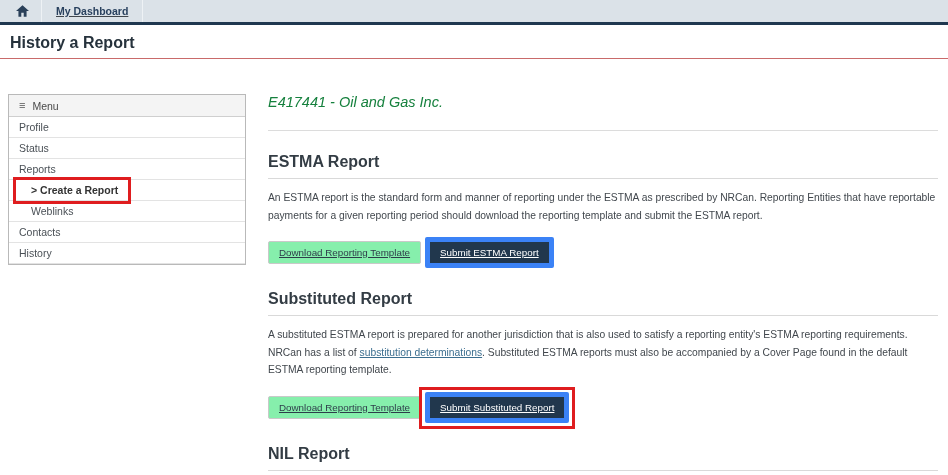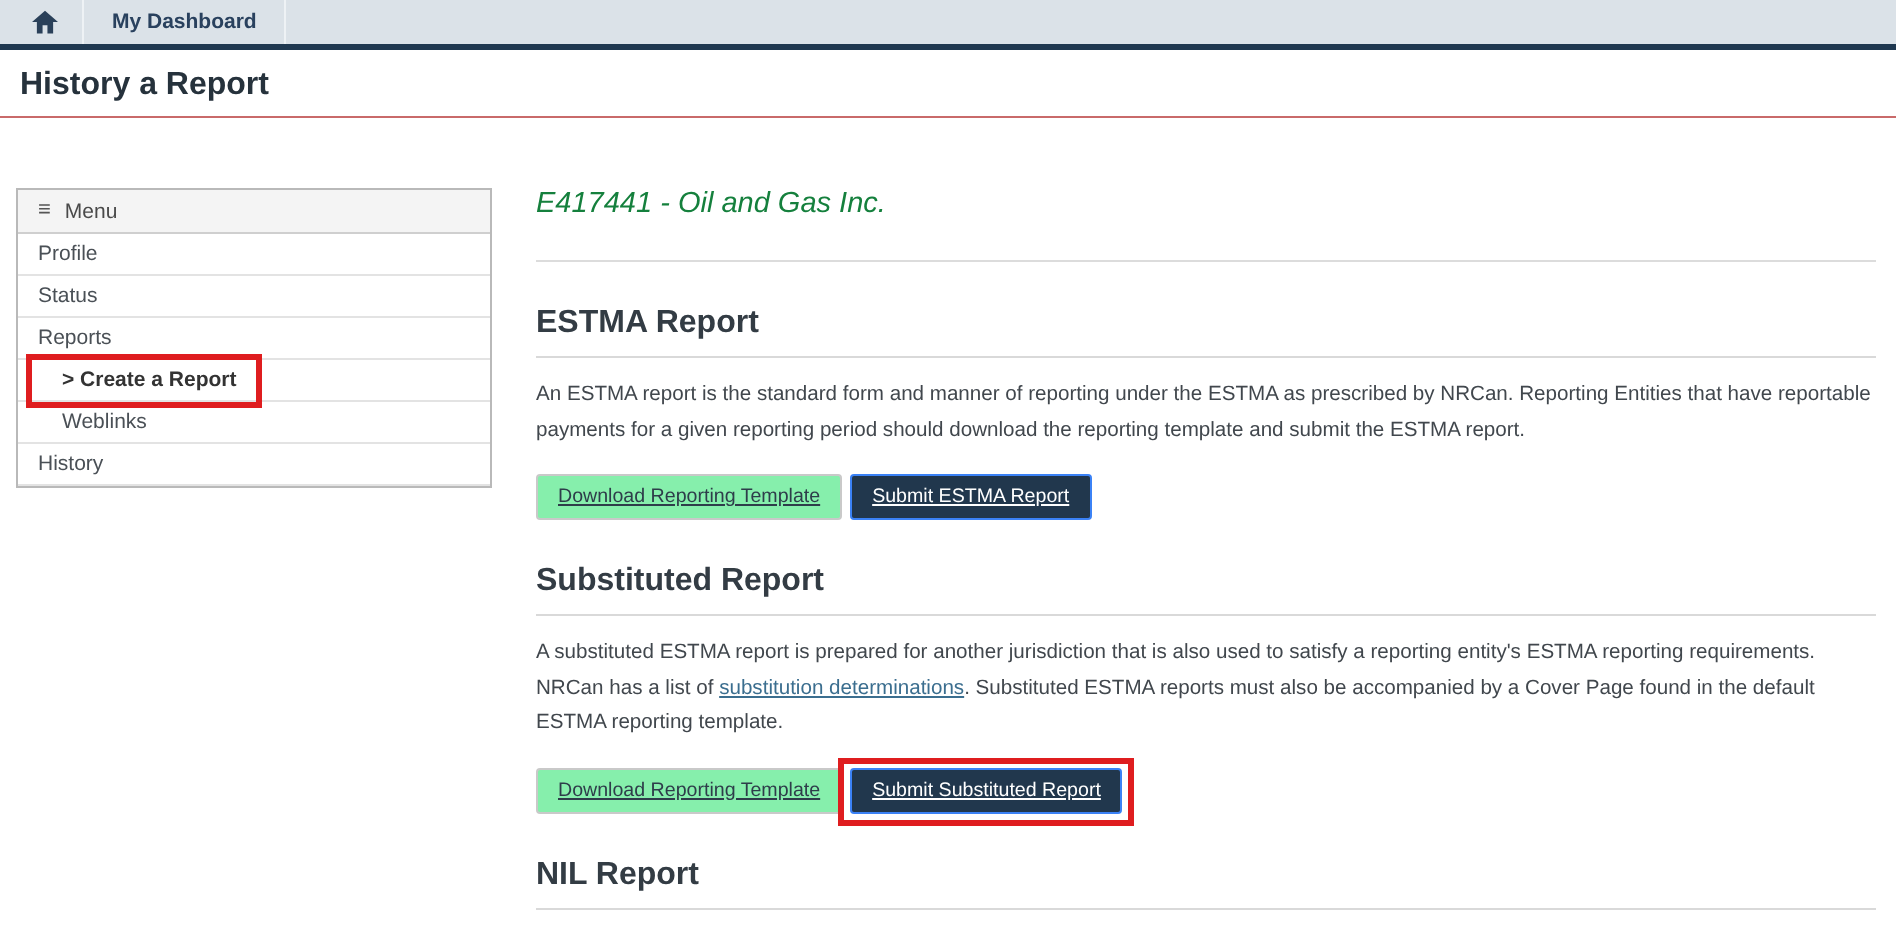--- a/index.html
+++ b/index.html
@@ -5,21 +5,21 @@
   * { margin:0; padding:0; box-sizing:border-box; }
   html,body { background:#fff; }
   body {
     width:948px; height:475px; overflow:hidden;
     font-family:"Liberation Sans", sans-serif;
     color:#41474d;
   }
   
   .navbar {
     height:25px; background:#dbe2e8; border-bottom:3px solid #1f3850;
-    display:flex; align-items:stretch;
+    display:flex; align-items:stretch;text-decoration:underline;
   }
   .nav-home {
     display:flex; align-items:center; padding:0 12px 0 16px;
     border-right:1px solid #eef2f5; cursor:pointer;
   }
   .nav-tab {
     display:flex; align-items:center; padding:0 14px;
     font-size:10.5px; font-weight:bold; color:#29415e;
     border-right:1px solid #eef2f5; cursor:pointer;
   }
@@ -65,21 +65,21 @@
   .section-desc {
     font-size:10.3px; line-height:1.7; color:#41474d; margin:10px 0 13px 0;
   }
   .text-link { color:#3b6e8f; text-decoration:underline; cursor:pointer; }
   .btn-row { margin-bottom:20px; display:flex; align-items:center; }
   .btn {
     display:inline-block; font-size:9.8px; padding:5px 10px; border-radius:2px;
     cursor:pointer; text-decoration:underline; white-space:nowrap;
   }
   .btn-light { background:#86efac; border:1px solid #c9c9c9; color:#2e3d4a; margin-right:4px; }
-  .btn-dark  { background:#21374d; border:1px solid #3b82f6; color:#ffffff; }
+  .btn-dark  { background:#21374d; border:5px solid #3b82f6; color:#ffffff; }
 </style>
 </head>
 <body>
 
 <div class="navbar">
   <div class="nav-home">
     <span style="display:inline-flex;">
       <svg width="13" height="12" viewBox="0 0 16 14">
           <path d="M8 0 L16 7 H13 V14 H9.5 V9 H6.5 V14 H3 V7 H0 Z" fill="#2a4059"></path>
         </svg>
@@ -110,20 +110,23 @@
     <div class="sidebar-item">
       <span>Reports</span>
     </div>
     <div class="sidebar-item indent active">
       <span>&gt; Create a Report</span>
     </div>
     <div class="sidebar-item indent">
       <span>Weblinks</span>
     </div>
     <div class="sidebar-item">
+      <span>Contacts</span>
+    </div>
+    <div class="sidebar-item">
       <span>History</span>
     </div>
     <div class="red-box red-box-sidebar"></div>
   </div>
 
   <div class="main">
 
     <h2 class="entity-heading">E417441 - Oil and Gas Inc.</h2>
 
     <h3 class="section-title">ESTMA Report</h3>

